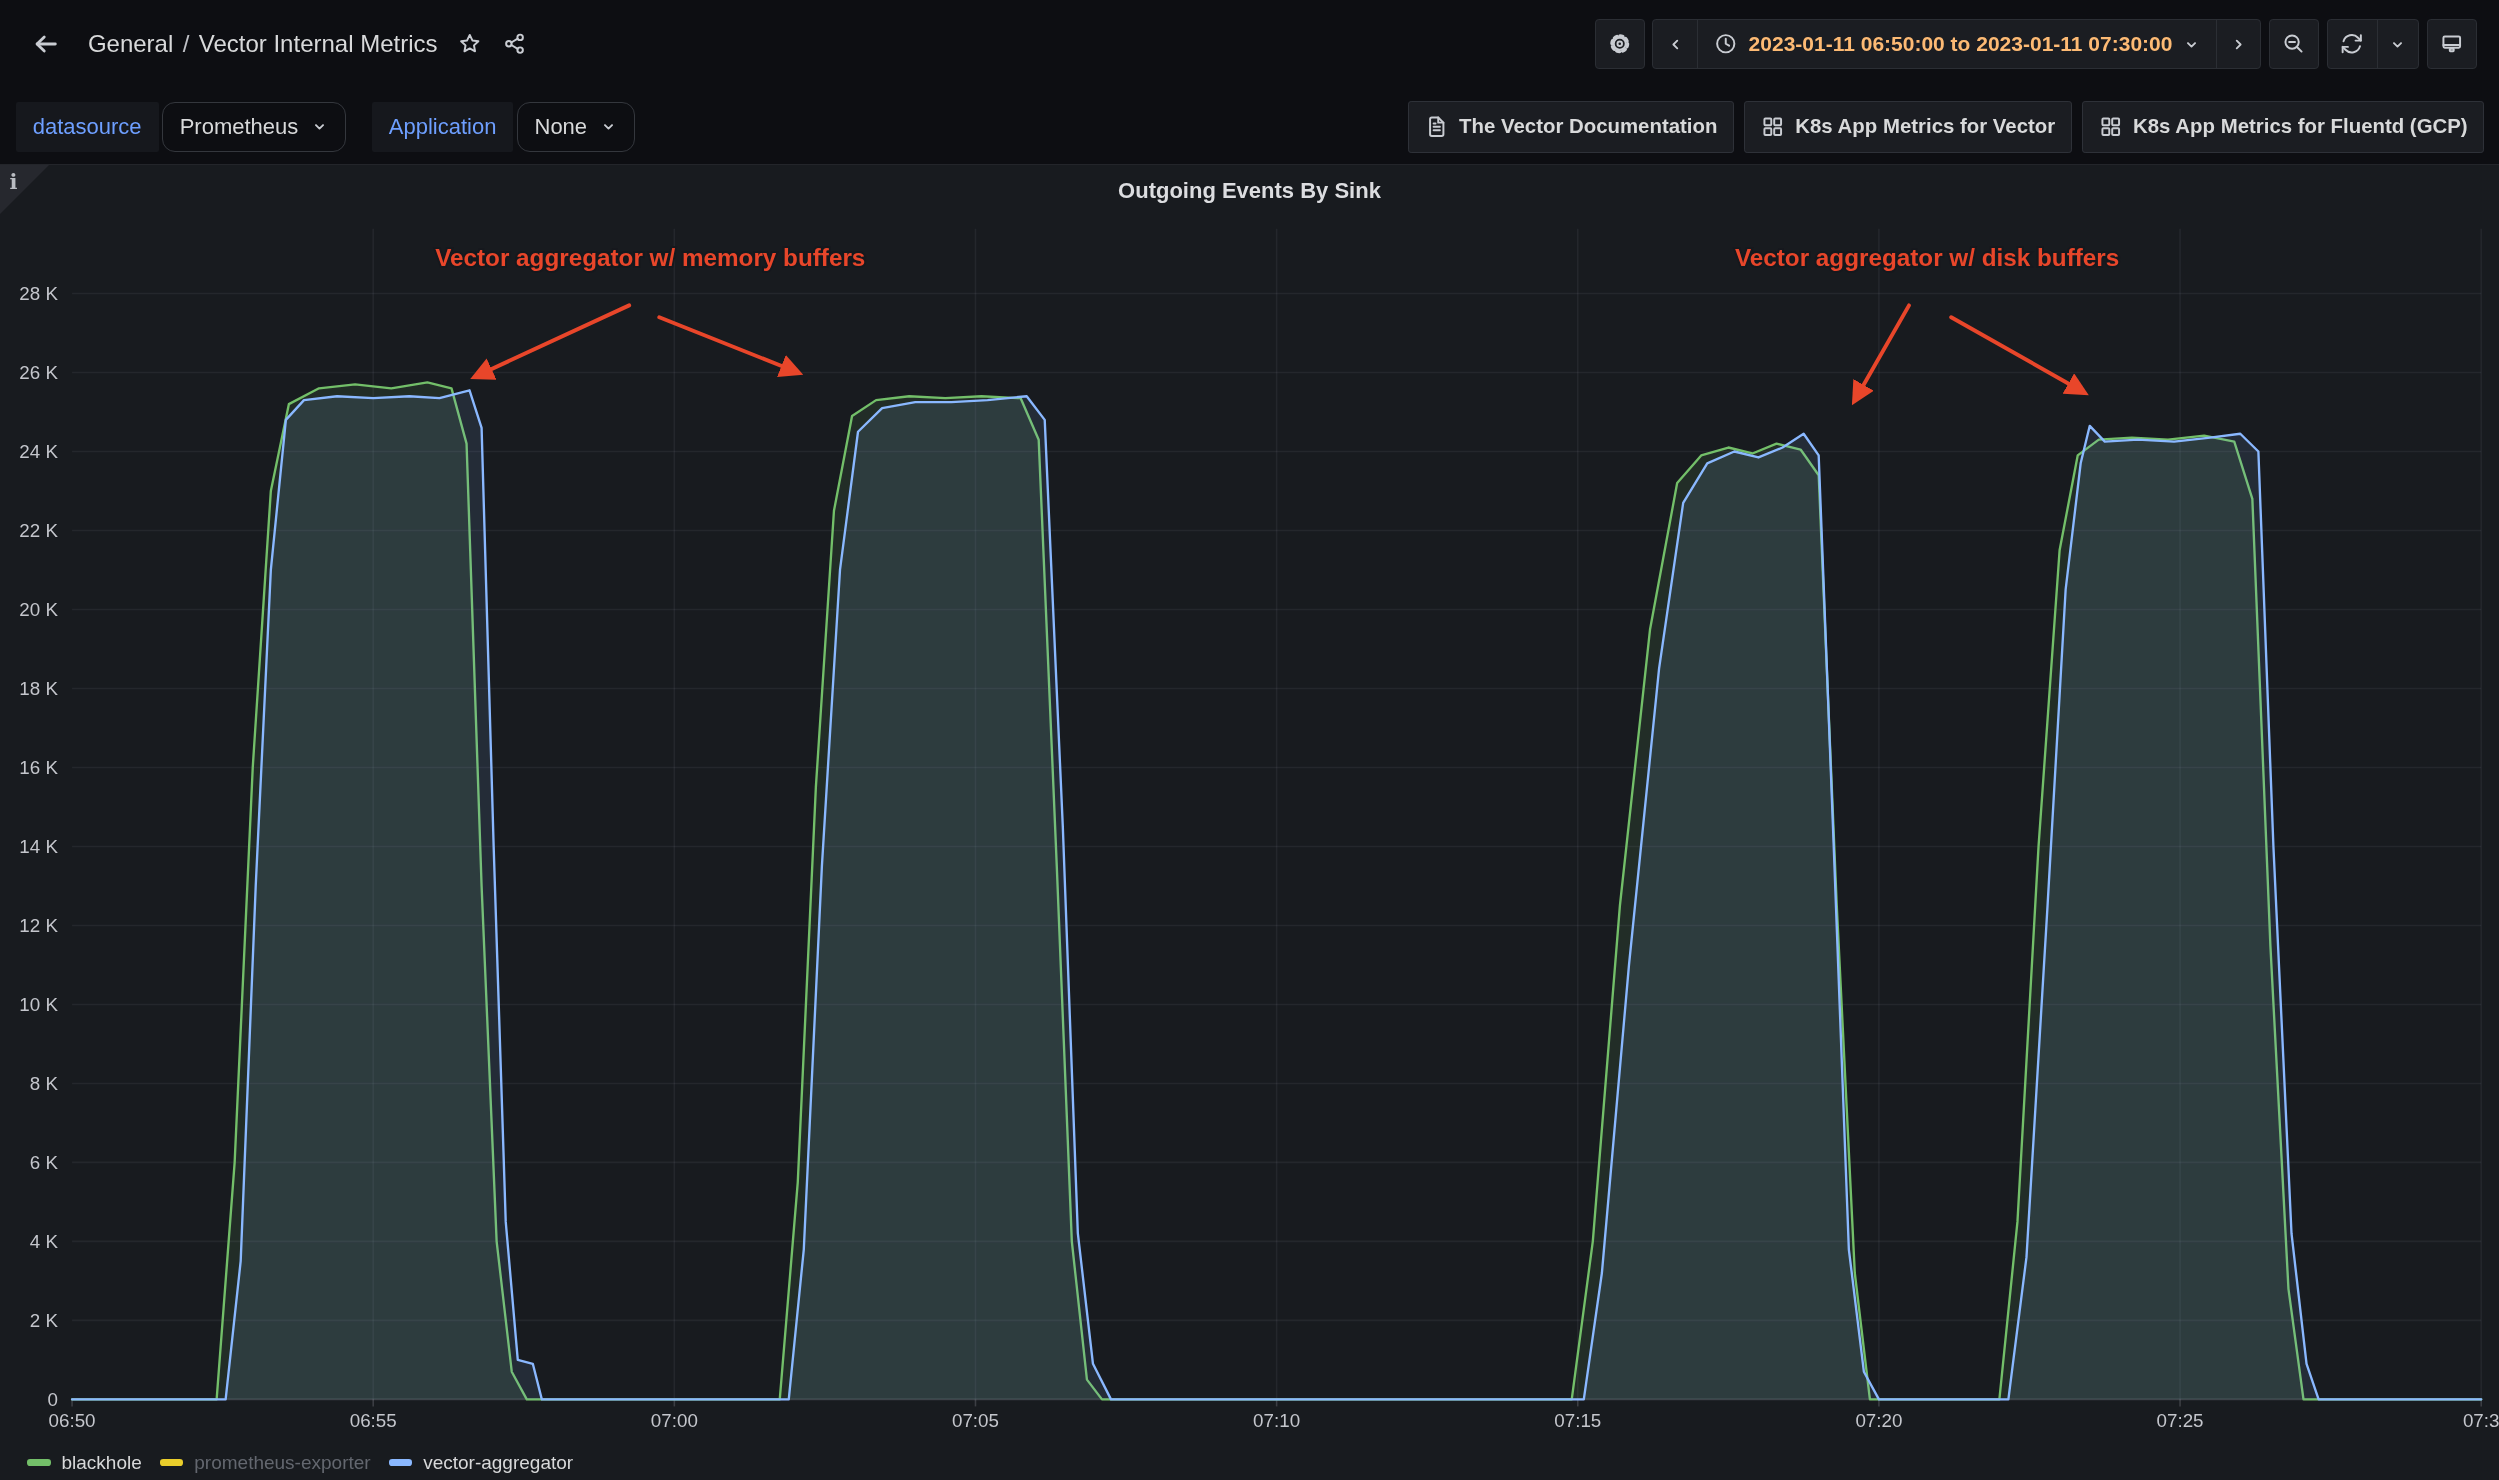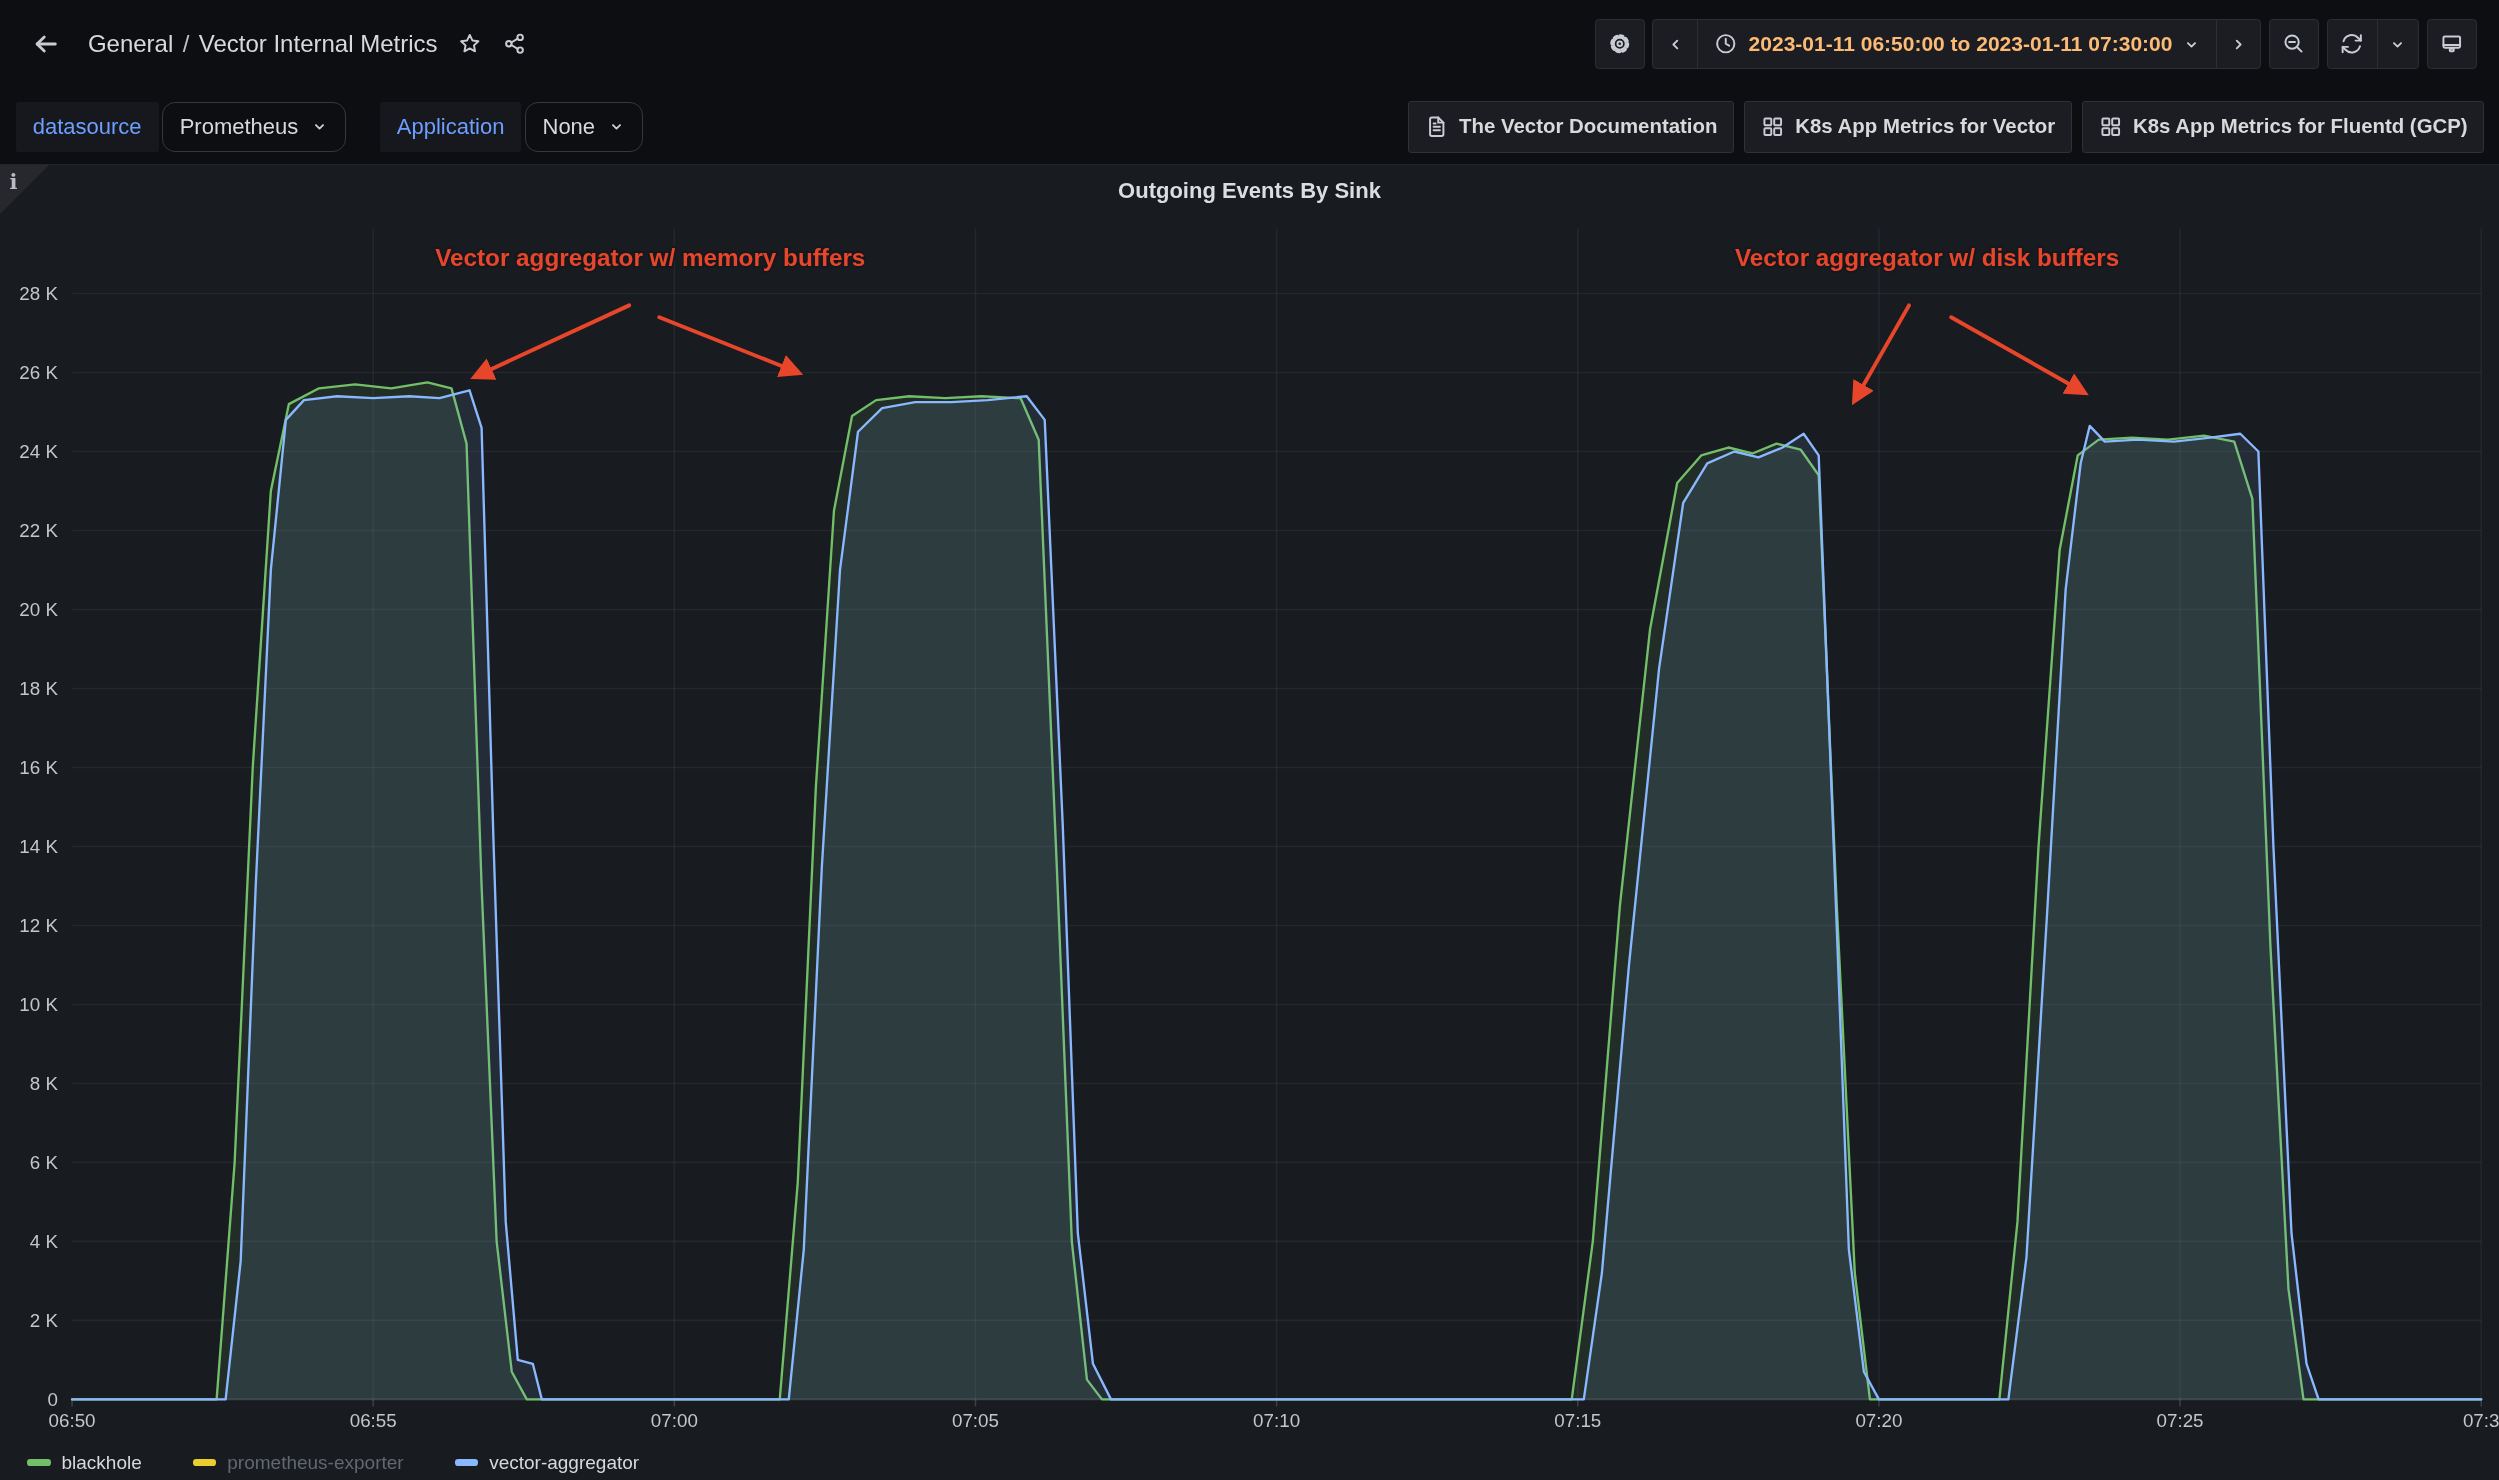--- a/index.html
+++ b/index.html
@@ -29,21 +29,21 @@
                font-weight:600; color:#fdba74; white-space:nowrap; }
 
   .icon { width:23.5px; height:23.5px; stroke:#c9ccd2; stroke-width:2; fill:none;
           stroke-linecap:round; stroke-linejoin:round; display:block; }
   .icon.big { width:28px; height:28px; stroke-width:2.4; }
   .icon.small { width:17px; height:17px; stroke-width:2.6; }
 
   
   .subnav { height:77px; display:flex; align-items:center; justify-content:space-between;
             padding:0 15.7px; background:#0d0e12; }
-  .vars { display:flex; align-items:flex-start; gap:17px; }
+  .vars { display:flex; align-items:flex-start; gap:9px; }
   .var-pair { display:flex; align-items:center; gap:3.1px; margin-right:17px; }
   .var-label { height:50px; display:flex; align-items:center; padding:0 17px; background:#16181d;
                border-radius:2.3px; color:#6e9fff; font-size:22px; font-weight:500; }
   .var-value { height:50px; display:flex; align-items:center; gap:12.5px; padding:0 17px;
                border:0.8px solid #34373d; border-radius:13px; background:transparent;
                color:#d8d9da; font-size:22px; cursor:pointer; }
   .links { display:flex; align-items:center; gap:10px; }
   .link-btn { height:52px; display:flex; align-items:center; gap:11px; padding:0 15.7px;
               background:#1b1d22; border:0.8px solid #2e3138; border-radius:3.1px;
               font-size:20.4px; font-weight:600; color:#d8d9da; cursor:pointer; white-space:nowrap; }
@@ -52,21 +52,21 @@
   .panel { position:absolute; top:164px; left:0; right:0; bottom:0; background:#181b1f;
            border-top:0.8px solid #23252a; }
   .info-corner { position:absolute; top:0; left:0; width:0; height:0;
                  border-top:49px solid #26282e; border-right:49px solid transparent; cursor:pointer; }
   .info-corner .i { position:absolute; top:-45px; left:9.4px; font-family:"DejaVu Serif", serif;
                     font-weight:700; font-size:21px; color:#b9bcc2; }
   .panel-title { position:absolute; top:12.5px; left:0; width:100%; text-align:center;
                  font-size:22px; font-weight:600; color:#dcdde0; cursor:pointer; }
   #chart { position:absolute; left:0; top:56px; width:2500px; height:1223px; }
 
-  .legend { position:absolute; left:27px; bottom:6.3px; display:flex; align-items:center; gap:51px; }
+  .legend { position:absolute; left:27px; bottom:6.3px; display:flex; align-items:center; gap:18px; }
   .legend-item { display:flex; align-items:center; gap:11px; font-size:19px; color:#d8d9da;
                  cursor:pointer; }
   .legend-item .swatch { width:23.5px; height:7px; border-radius:3.1px; }
   .legend-item.dim { color:#63676f; }
 
   text.axis-label { font-family:"Liberation Sans", sans-serif; font-size:24px; fill:#c4c6cc; }
   text.ann-text { font-family:"Liberation Sans", sans-serif; font-size:31px; font-weight:700;
                   paint-order:stroke; stroke:#16181d; stroke-width:5px; }
 </style>
 </head>

